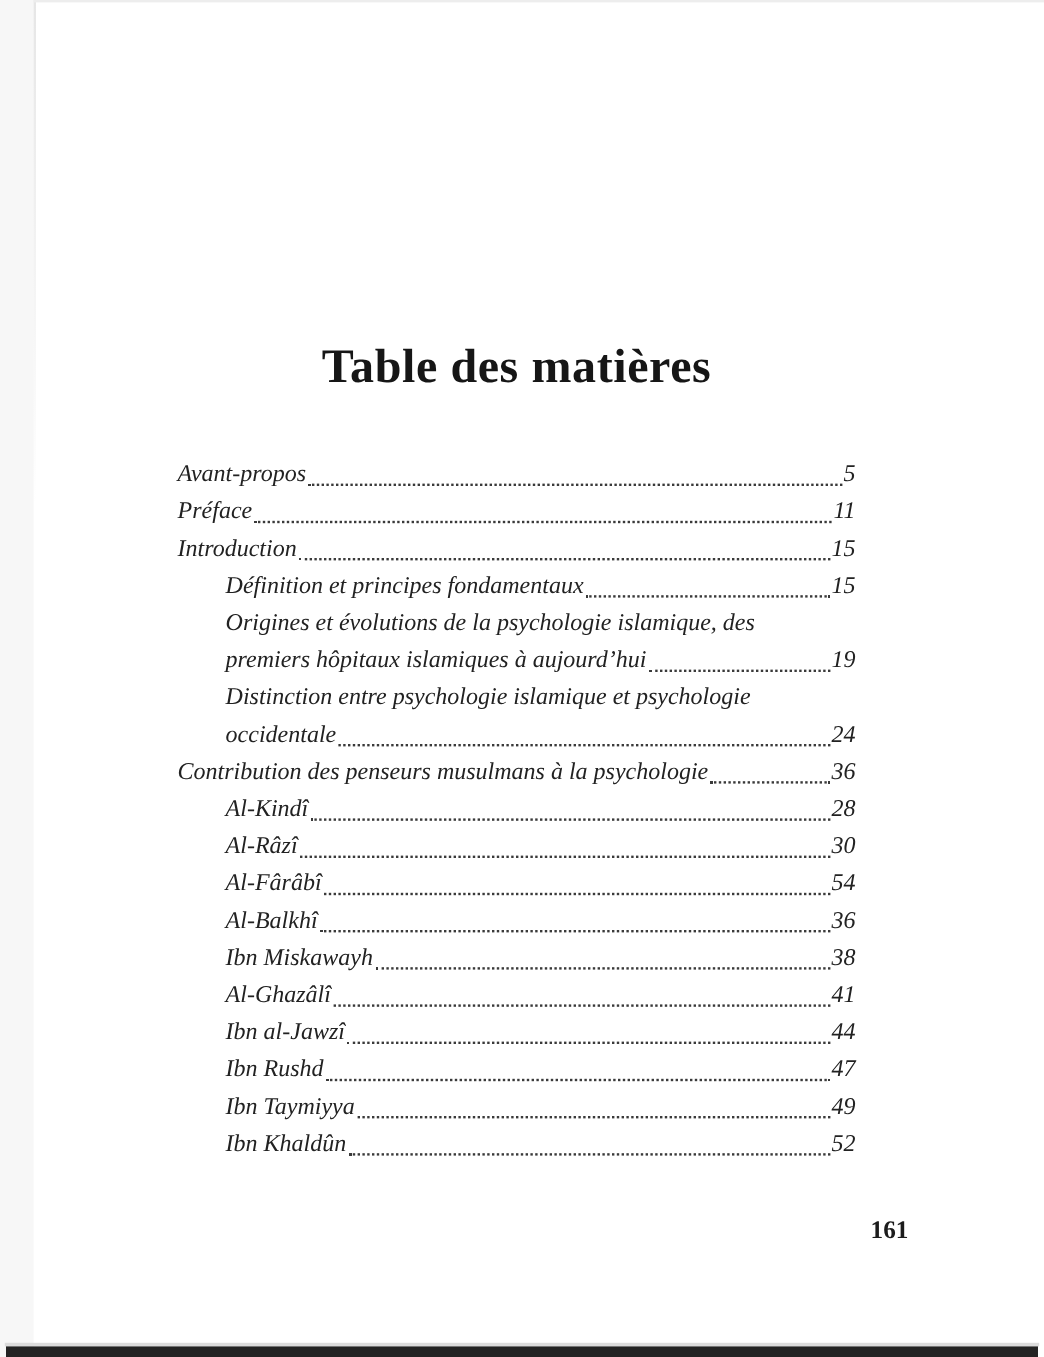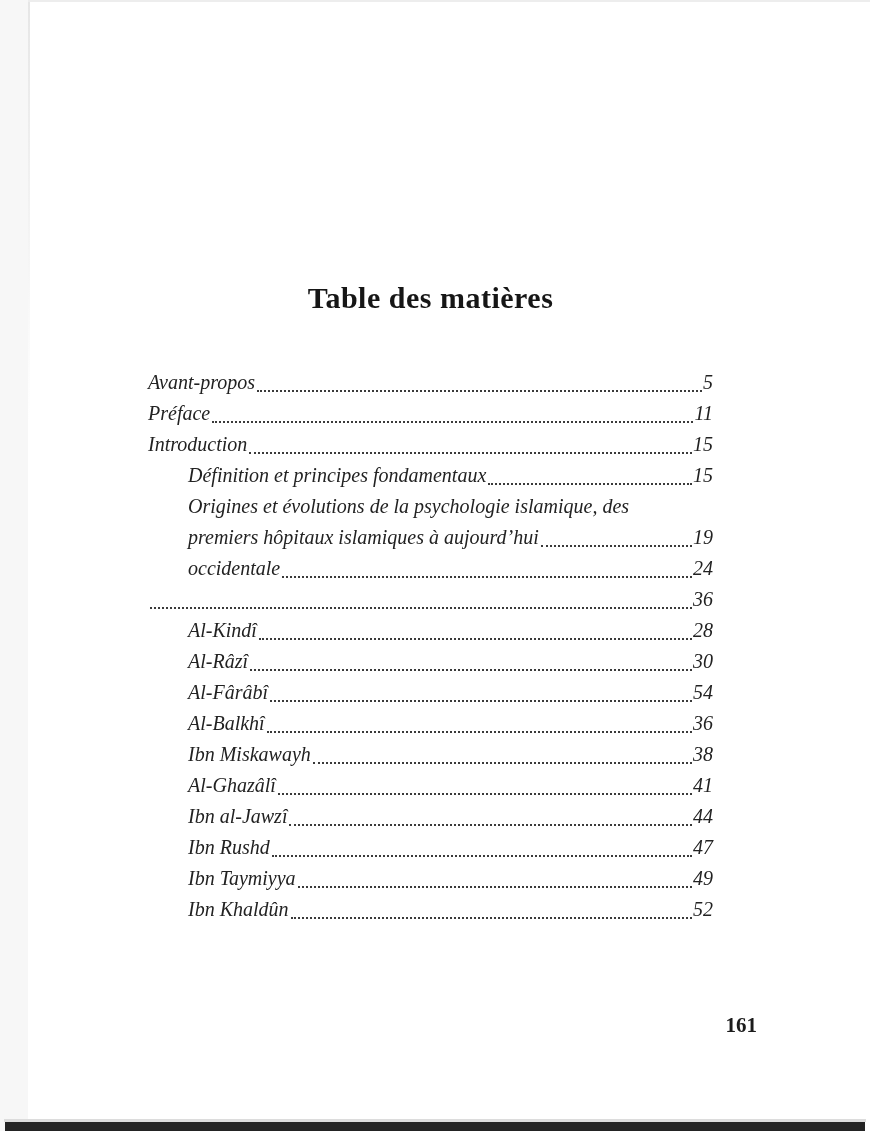--- a/index.html
+++ b/index.html
@@ -52,21 +52,21 @@
   .page-content {
     position: absolute;
     left: 148px;
     width: 565px;
     top: 0;
   }
   .toc-title {
     margin-top: 281px;
     text-align: center;
     font-weight: bold;
-    font-size: 30px;
+    font-size: 40px;
     letter-spacing: 0.5px;
     color: #161616;
   }
   .toc-list {
     margin-top: 52px;
     font-style: italic;
   }
   .toc-row {
     display: flex;
     align-items: stretch;
@@ -141,25 +141,30 @@
       <div class="toc-row indent">
     <span class="toc-entry-label">Origines et évolutions de la psychologie islamique, des</span>
 
   </div>
       <div class="toc-row indent">
     <span class="toc-entry-label">premiers hôpitaux islamiques à aujourd’hui</span>
     <span class="toc-leader"></span>
     <span class="toc-page-number">19</span>
   </div>
       <div class="toc-row indent">
+    <span class="toc-entry-label">Distinction entre psychologie islamique et psychologie</span>
+
+  </div>
+      <div class="toc-row indent">
     <span class="toc-entry-label">occidentale</span>
     <span class="toc-leader"></span>
     <span class="toc-page-number">24</span>
   </div>
       <div class="toc-row">
+    <span class="toc-entry-label">Contribution des penseurs musulmans à la psychologie</span>
     <span class="toc-leader"></span>
     <span class="toc-page-number">36</span>
   </div>
       <div class="toc-row indent">
     <span class="toc-entry-label">Al-Kindî</span>
     <span class="toc-leader"></span>
     <span class="toc-page-number">28</span>
   </div>
       <div class="toc-row indent">
     <span class="toc-entry-label">Al-Râzî</span>

